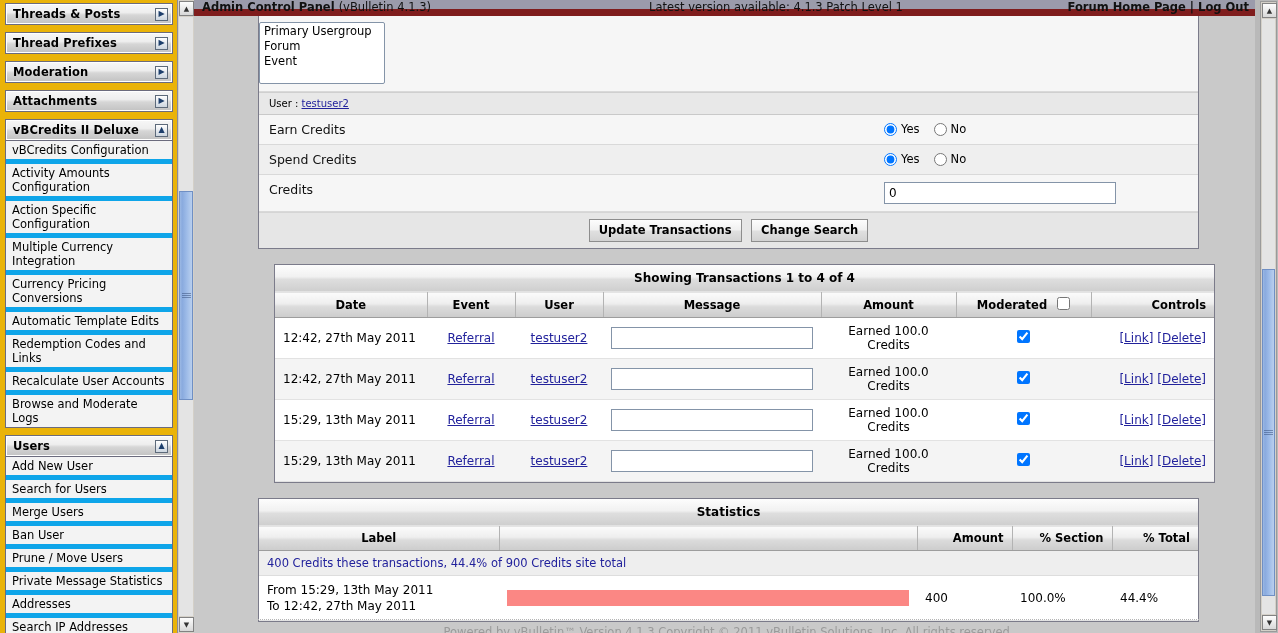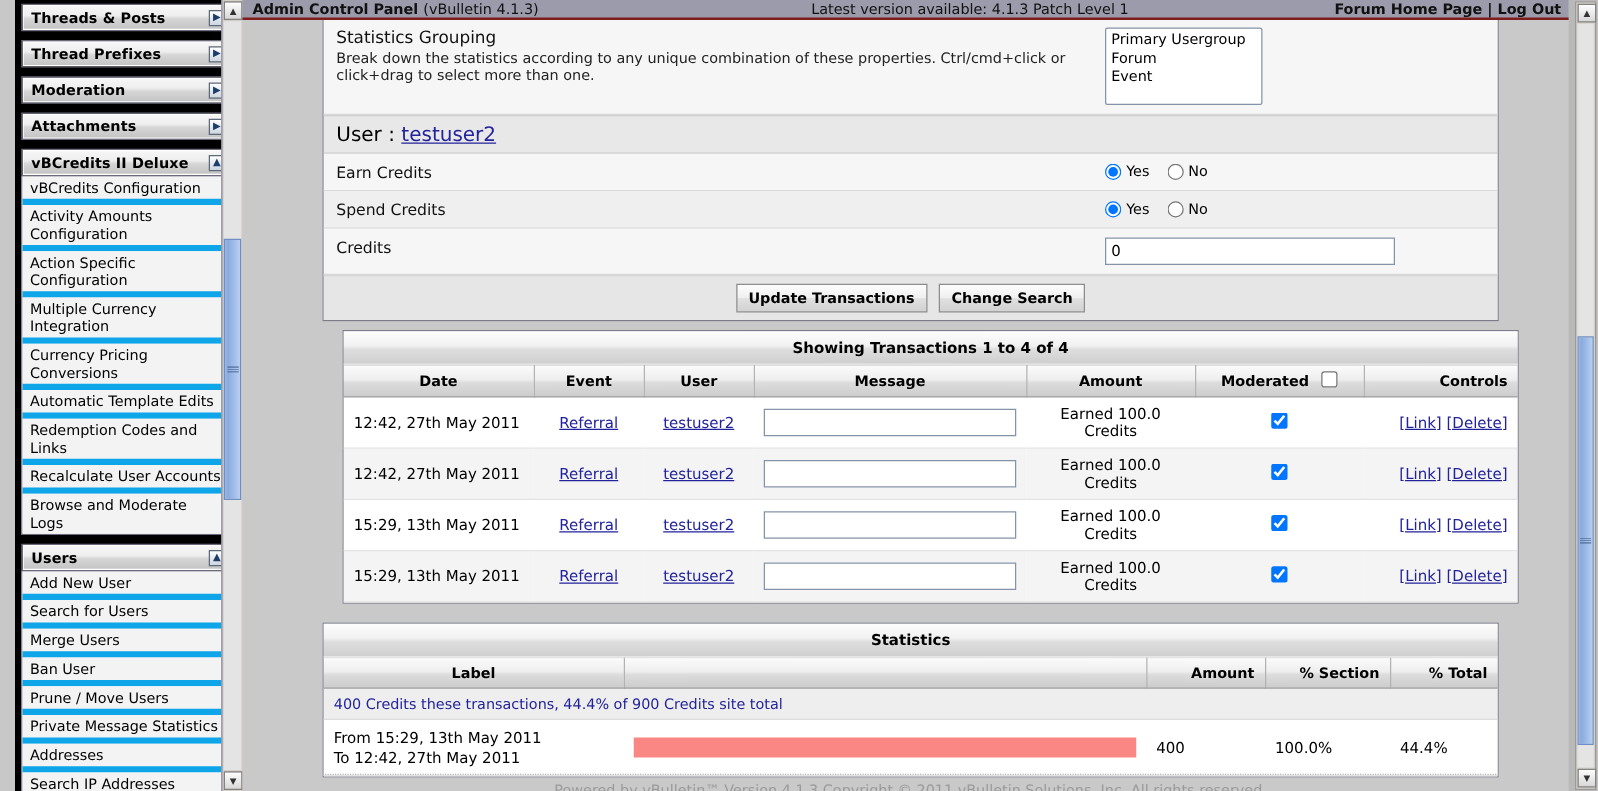--- a/index.html
+++ b/index.html
@@ -12,24 +12,23 @@
     font-size: 11px;
     color: #000;
   }
 
   
   #app { position: relative; width: 1278px; height: 633px; }
 
   
   #leftnav {
     position: absolute; left: 0; top: 0; width: 177px; height: 633px;
-    background: #000000;
+    background: #eab308;
     padding: 3px 4px 0 5px;
     overflow: hidden;
-    margin-left: 12px;
   }
   .navgroup { margin-bottom: 7px; }
   .navhead {
     position: relative;
     height: 22px;
     background: linear-gradient(to bottom, #f7f7f7 0%, #eeeeee 42%, #d6d6d6 55%, #c2c2c2 100%);
     border: 1px solid #6b6b7d;
     display: flex; align-items: center;
     padding: 0 4px 0 7px;
     font-weight: bold; font-size: 11.5px; color: #000;
@@ -76,21 +75,21 @@
     border: 1px solid #6f8fc4;
     display:flex; align-items:center; justify-content:center;
   }
   .grip { width:9px; height:5px; opacity:.55;
     background: repeating-linear-gradient(to bottom,#3b5480 0 1px, transparent 1px 2px); }
 
   
   #topbar {
     position: absolute; left: 194px; top: 0; right: 23px; height: 16px;
     background: #9b9bab;
-    border-bottom: 2px solid #7f1d1d;
+    border-bottom: 7px solid #7f1d1d;
     display: flex; align-items: flex-start;
     padding: 0 6px 0 8px;
     font-size: 11.5px; color: #111;
     white-space: nowrap;
   }
   #topbar .t-left { font-weight: bold; }
   #topbar .t-left .ver { font-weight: normal; }
   #topbar .t-mid { position:absolute; left: 455px; font-weight: normal; }
   #topbar .t-right { margin-left: auto; font-weight: bold; }
 
@@ -133,21 +132,21 @@
     background: #fff;
     color: #000;
     padding: 1px 2px;
   }
 
   .userline {
     background: #e8e8e8;
     border-bottom: 1px solid #c9c9c9;
     border-top: 1px solid #cfcfcf;
     padding: 5px 0 5px 10px;
-    font-size: 16px;
+    font-size: 10px;
   }
   .userline a { color:#22229c; }
   .rad { display:flex; align-items:center; gap:4px; font-size:11.5px; }
   input[type=radio], input[type=checkbox] { margin:0; }
 
   .credits-input {
     width: 232px; height: 22px;
     border: 1px solid #8494a8;
     background:#fff; color:#000;
     font-family: "DejaVu Sans","Liberation Sans",sans-serif;
@@ -309,24 +308,20 @@
     <span class="t-mid">Latest version available: 4.1.3 Patch Level 1</span>
     <span class="t-right">Forum Home Page | Log Out</span>
   </div>
 
   <div id="main">
     <div id="content">
 
       <div id="formblock">
 
         <div class="form-row">
-          <div class="fr-label">
-            <div class="desc-title">Statistics Grouping</div>
-            <div class="desc-body">Break down the statistics according to any unique combination of these properties. Ctrl/cmd+click or click+drag to select more than one.</div>
-          </div>
           <div class="fr-ctrl">
             <select class="multi" size="4" multiple="">
               <option>Primary Usergroup</option>
               <option>Forum</option>
               <option>Event</option>
             </select>
           </div>
         </div>
 
         <div class="userline">

